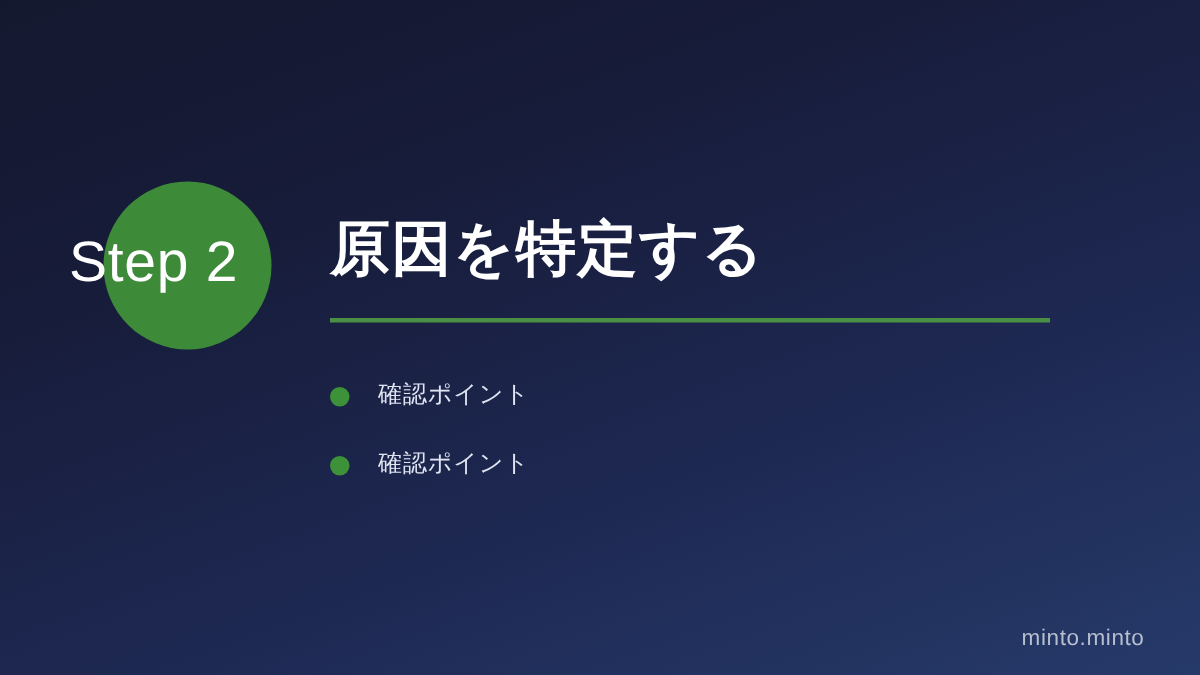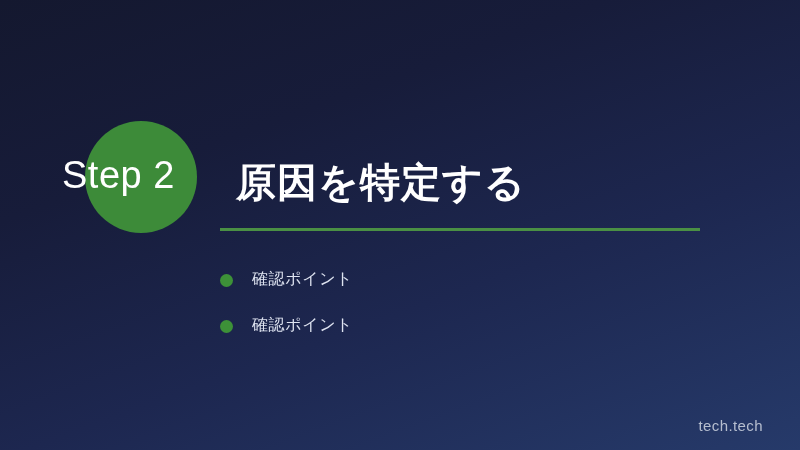--- a/index.html
+++ b/index.html
@@ -18,21 +18,21 @@
     position: relative;
     width: 800px;
     height: 450px;
     background: linear-gradient(160deg, #14182f 0%, #171c3a 30%, #1d2750 62%, #263a6a 100%);
     overflow: hidden;
   }
 
   
   #step-badge {
     position: absolute;
-    left: 16px;
+    left: 0;
     top: 0;
     width: 220px;
     height: 450px;
   }
   #step-circle {
     position: absolute;
     left: 69px;
     top: 121px;
     width: 112px;
     height: 112px;
@@ -60,21 +60,21 @@
     top: 140px;
     width: 560px;
   }
   #slide-title {
     font-size: 40px;
     line-height: 52px;
     font-weight: 700;
     color: #ffffff;
     letter-spacing: 1px;
     white-space: nowrap;
-    margin: 16px;
+    margin: 0;
   }
   #title-rule {
     margin-top: 20px;
     width: 480px;
     height: 3px;
     background: #4a9044;
   }
 
   #bullet-list {
     list-style: none;
@@ -94,21 +94,20 @@
     border-radius: 50%;
     background: #3d9138;
     margin-right: 19px;
   }
   .bullet-text {
     font-size: 16px;
     line-height: 20px;
     color: #dfe4f1;
     letter-spacing: 0.6px;
     white-space: nowrap;
-    font-family: Liberation Mono, monospace;
   }
 
   
   #footer-brand {
     position: absolute;
     right: 37px;
     bottom: 14px;
     font-size: 15px;
     line-height: 20px;
     color: #b6becf;
@@ -138,15 +137,15 @@
         <span class="bullet-text">確認ポイント</span>
       </li>
       <li class="bullet-item">
         <span class="bullet-dot"></span>
         <span class="bullet-text">確認ポイント</span>
       </li>
     </ul>
 
   </div>
 
-  <div id="footer-brand">tech.tech</div>
+  <div id="footer-brand">minto.minto</div>
 
 </div>
 
 </body></html>

